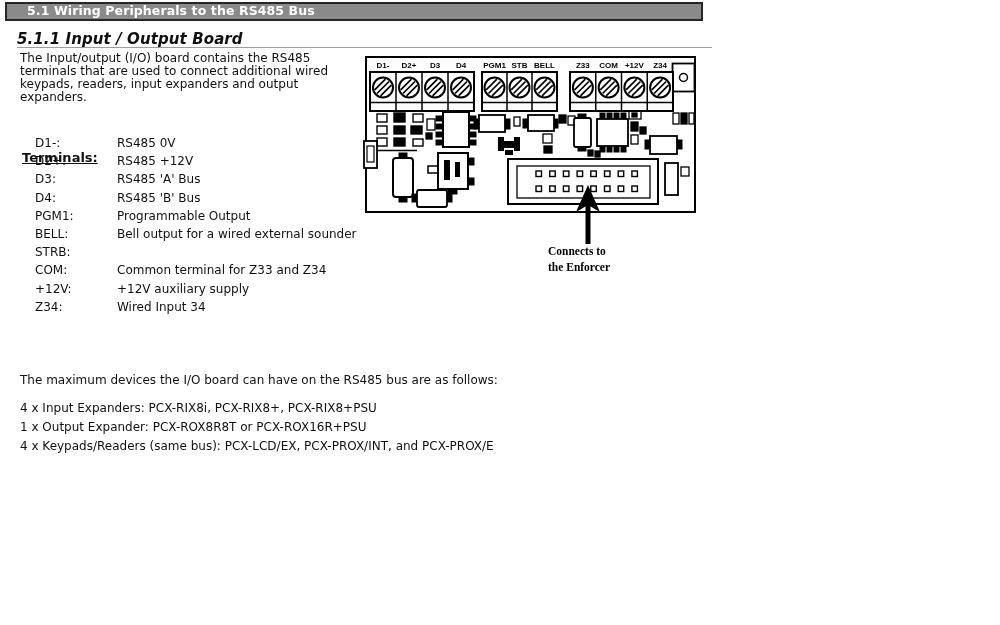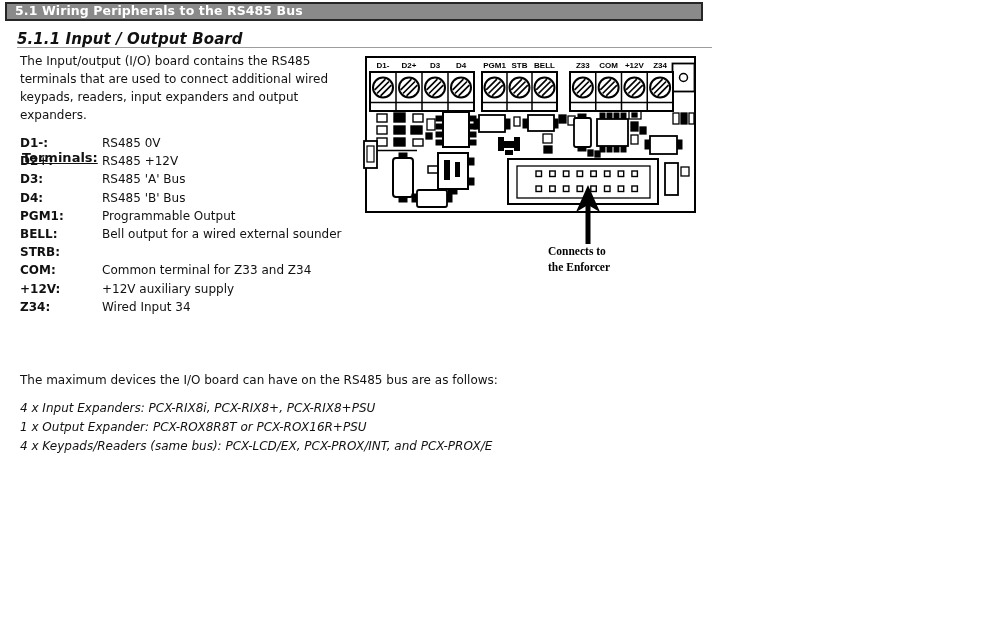--- a/index.html
+++ b/index.html
@@ -6,38 +6,38 @@
   body{
     width:1000px;height:625px;background:#ffffff;position:relative;
     font-family:"DejaVu Sans",sans-serif;color:#111;
     -webkit-font-smoothing:antialiased;overflow:hidden;
   }
   .abs{position:absolute;}
   .section-bar{
     left:5px;top:2px;width:698px;height:19px;box-sizing:border-box;
     background:#8a8a8a;border:2px solid #262626;
     color:#fff;font-weight:bold;font-size:12.5px;line-height:14px;
-    padding-left:8px;letter-spacing:0.1px;
+    padding-left:20px;letter-spacing:0.1px;
     font-family:"DejaVu Sans",sans-serif;
   }
   .subsection{
     left:17px;top:30px;font-size:15px;font-weight:bold;font-style:italic;
     letter-spacing:0.1px;
   }
   .rule{left:17px;top:47px;width:695px;height:0;border-top:1.5px solid #9d9d9d;}
-  .intro{left:20px;top:52px;width:330px;font-size:12px;line-height:18px;}
+  .intro{left:20px;top:52px;width:330px;font-size:12px;line-height:13px;}
   .terminals-heading{
     left:22px;top:114px;font-size:13px;font-weight:bold;text-decoration:underline;margin-top:36px;
   }
   .terminal-list{left:20px;top:134px;width:345px;font-size:12px;line-height:18.2px;}
   .terminal-list .row{display:flex;}
-  .terminal-list .lab{width:82px;flex:none;font-weight:bold;}
+  .terminal-list .lab{width:82px;flex:none;font-weight:normal;margin-left:15px;}
   .terminal-list .desc{width:240px;}
   .max-intro{left:20px;top:373px;font-size:12px;width:640px;}
-  .products{left:20px;top:399px;font-size:12px;line-height:19.2px;width:640px;font-style:italic;}
+  .products{left:20px;top:399px;font-size:12px;line-height:19.2px;width:640px;}
   .callout{
     left:548px;top:243px;font-size:11.5px;font-weight:bold;line-height:16px;
     font-family:Liberation Serif, serif;color:#000;
   }
   svg text.tl{
     font-family:"Liberation Sans",sans-serif;font-size:8px;font-weight:bold;
   }
 </style>
 </head>
 <body>

